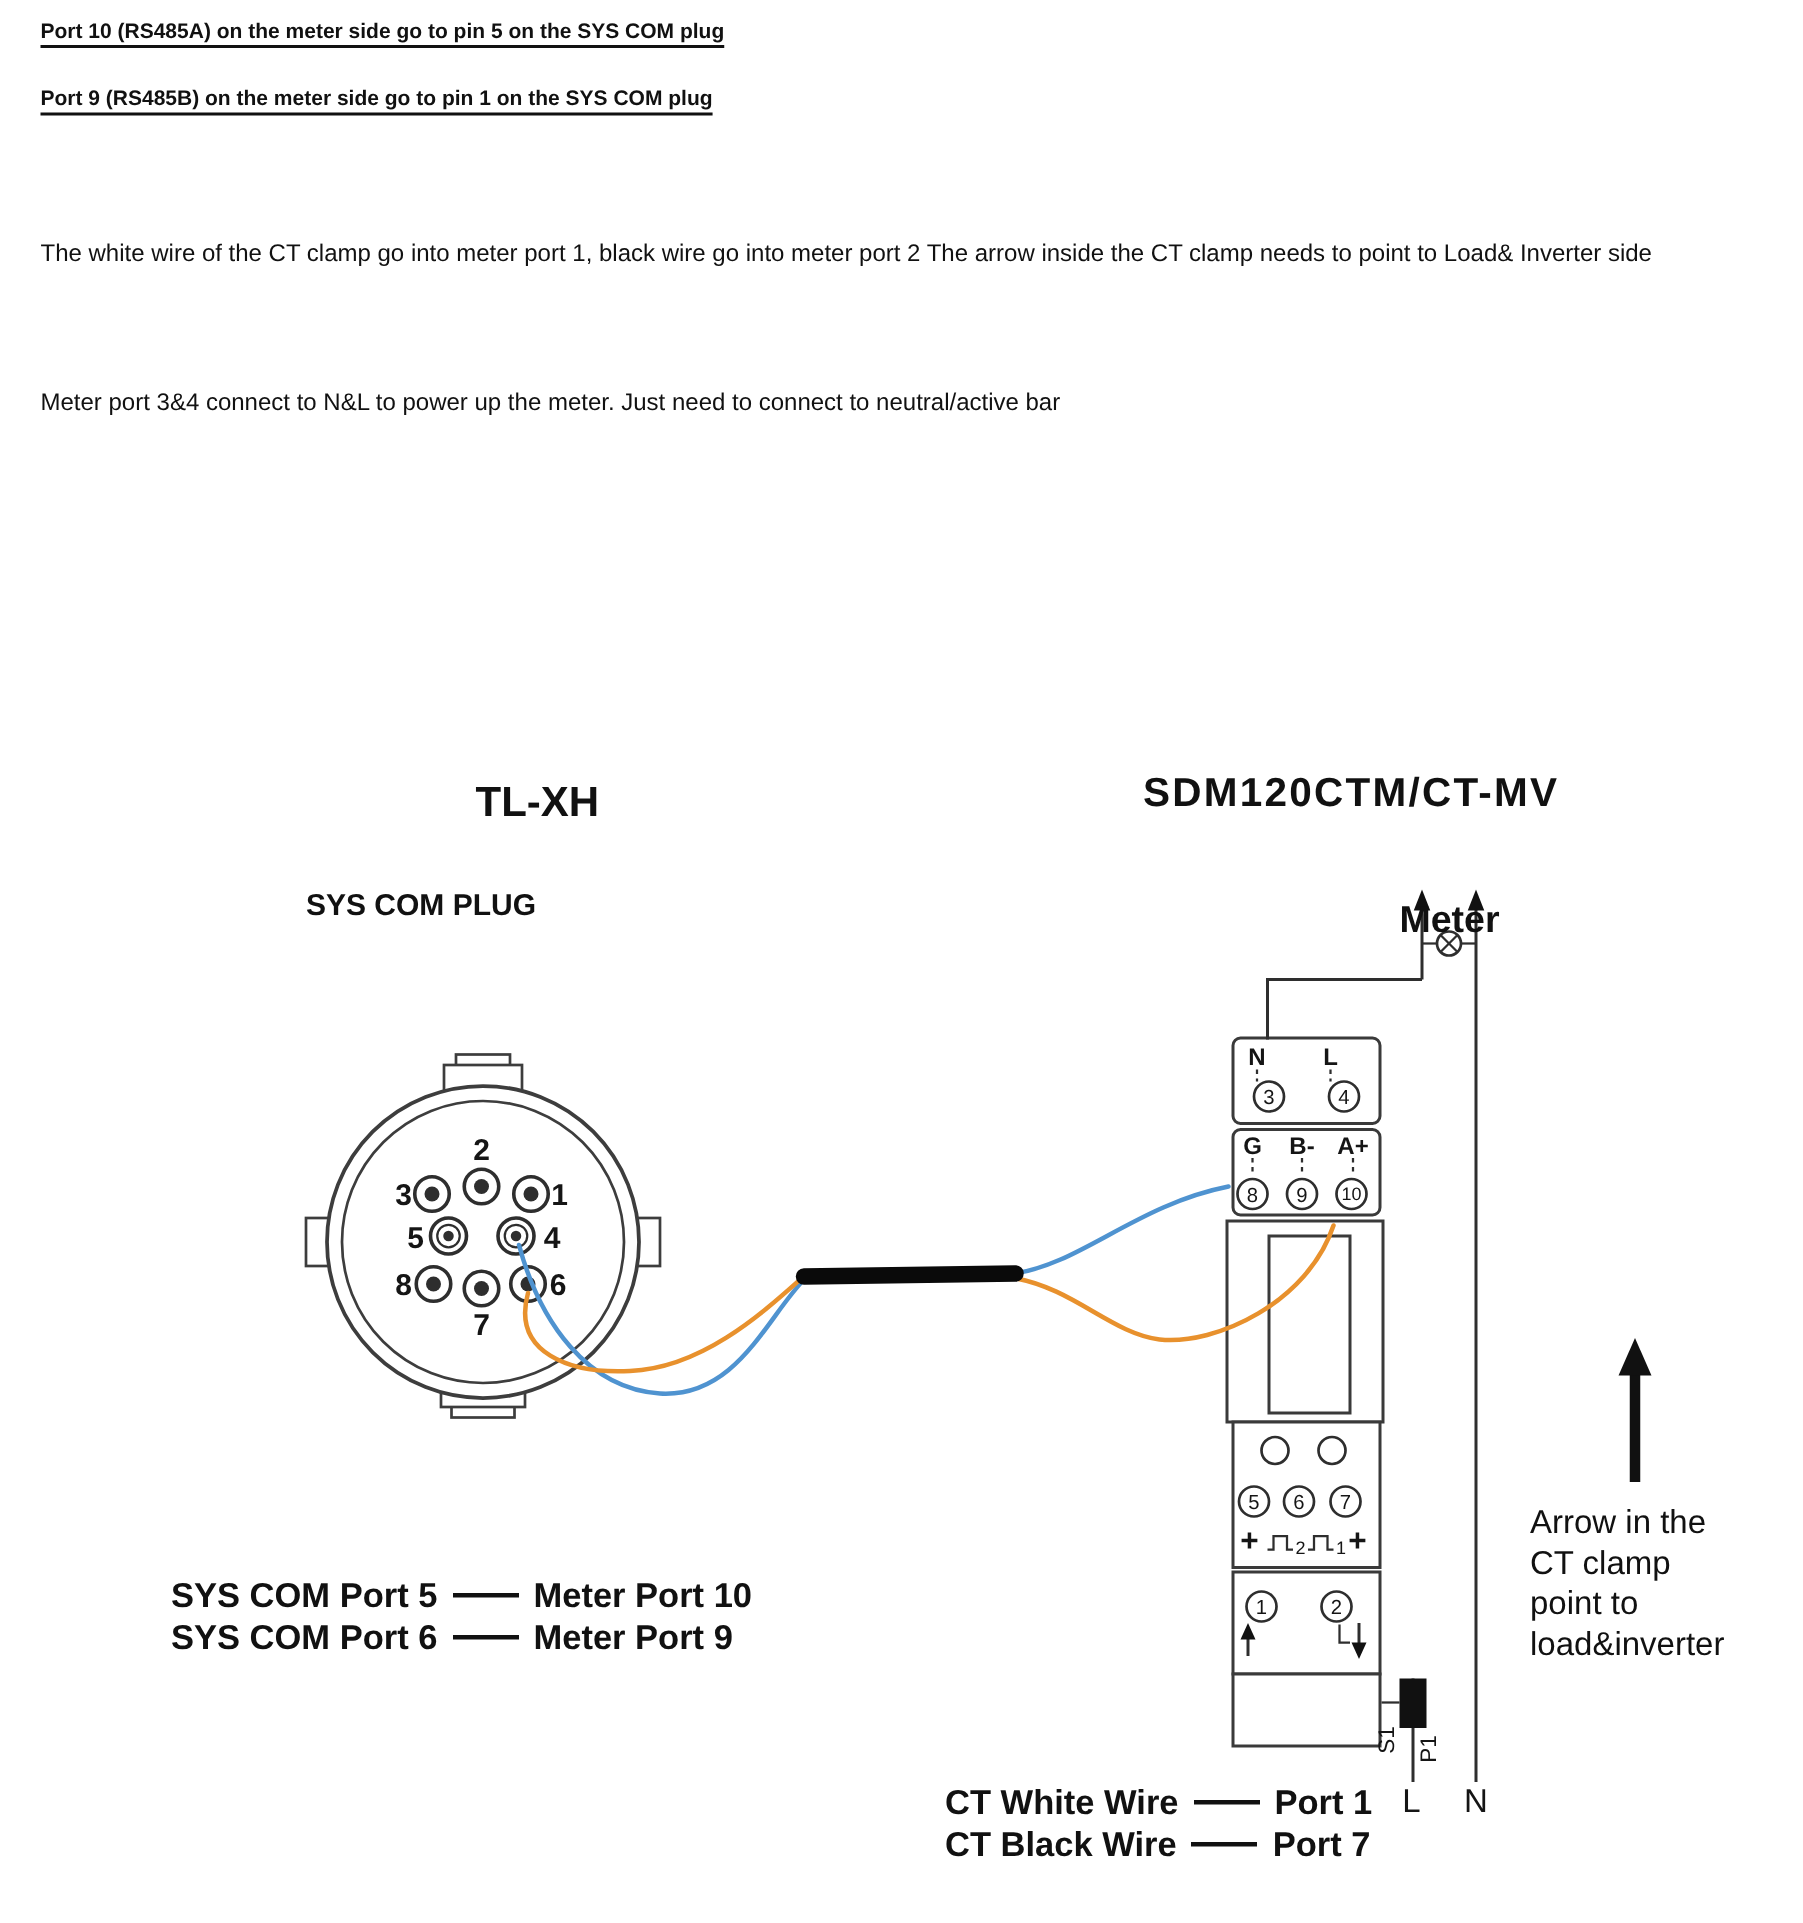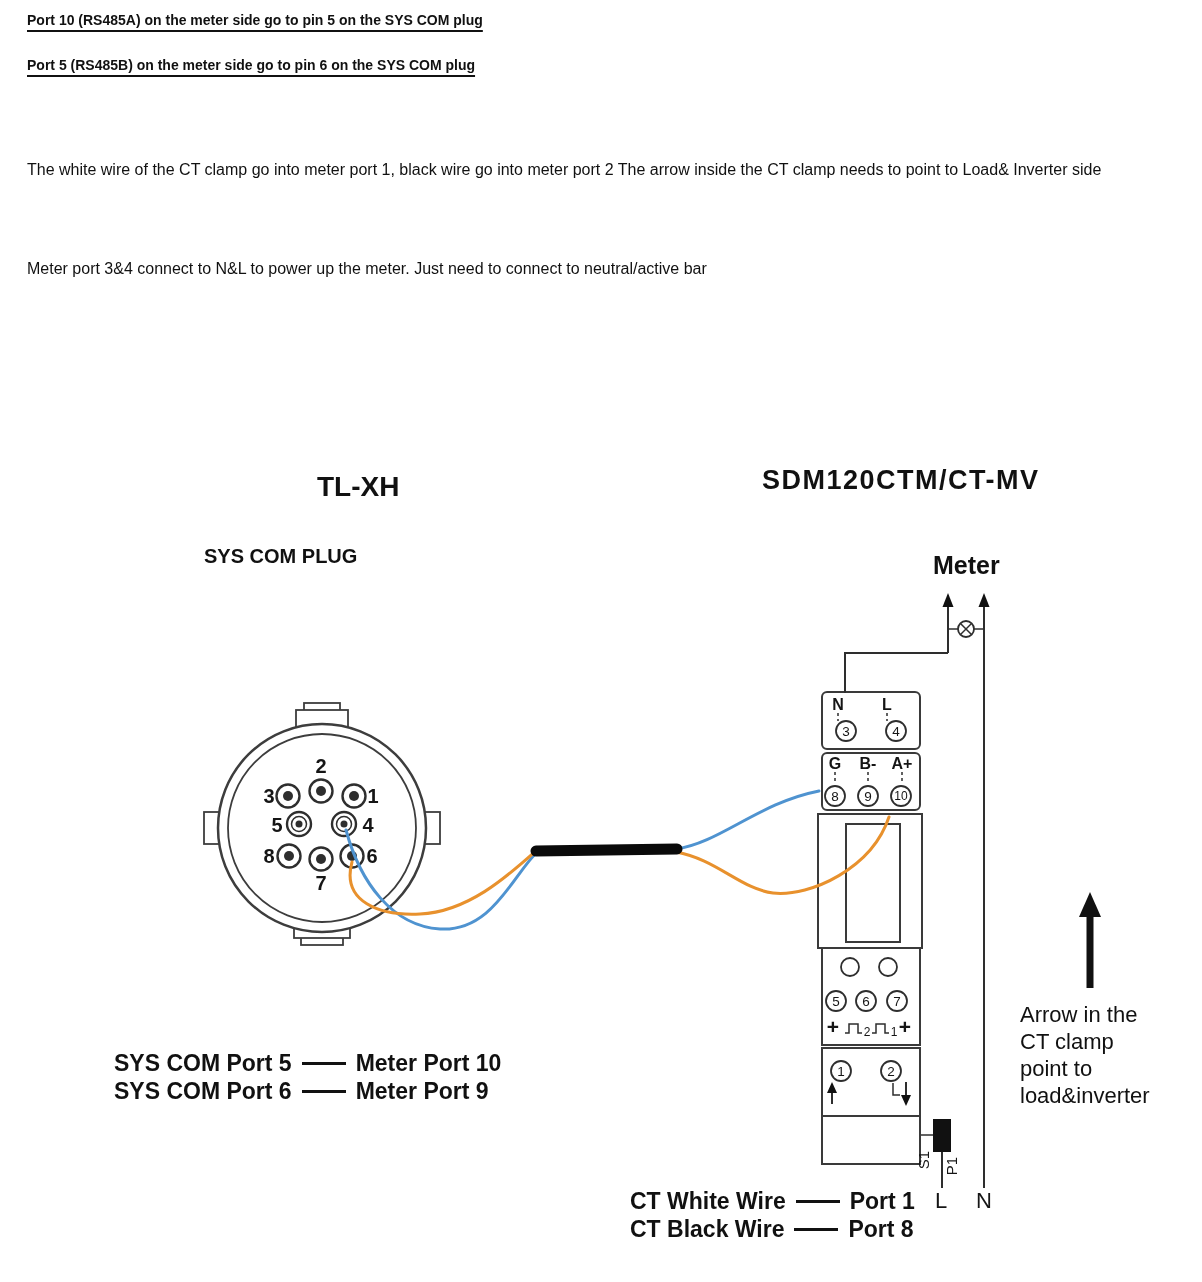--- a/index.html
+++ b/index.html
@@ -1,21 +1,21 @@
 <!DOCTYPE html>
 <html><head>
 <meta charset="utf-8">
 <style>
   * { margin:0; padding:0; box-sizing:border-box; }
   html,body { width:1202px; height:1282px; background:#ffffff; }
   body { font-family:"Liberation Sans", sans-serif; color:#111; position:relative; overflow:hidden; }
   .h-underline { position:absolute; left:27px; font-size:14px; font-weight:bold;
                  text-decoration:underline; text-decoration-thickness:2px; text-underline-offset:5px; }
   .para { position:absolute; left:27px; width:1158px; font-size:16px; line-height:30px; }
-  .title { position:absolute; font-weight:bold; }
+  .title { position:absolute; font-weight:bold;margin-top:48px; }
   .legend-row { position:absolute; display:flex; align-items:center; gap:10px; font-size:23px; font-weight:bold; white-space:nowrap; }
   .legend-row .dash { display:inline-block; width:44px; height:0; border-top:3px solid #111; }
   .note { position:absolute; font-size:22px; font-weight:normal; line-height:27px; }
   #diagram-svg { position:absolute; left:0; top:0; }
 
   
   .outline { fill:#ffffff; stroke:#3d3d3d; stroke-width:2.5; }
   .thin    { stroke-width:1.8; }
   .pin-outer { fill:#ffffff; stroke:#2e2e2e; stroke-width:2.4; }
   .pin-ring  { fill:none; stroke:#2e2e2e; stroke-width:1.5; }
@@ -183,21 +183,21 @@
   <g>
     <line x1="1090" y1="988" x2="1090" y2="916" stroke="#111" stroke-width="7"></line>
     <polygon class="arrow-fill" points="1090,892 1079,917 1101,917"></polygon>
   </g>
 
   <text class="t-ln" x="941" y="1208">L</text>
   <text class="t-ln" x="984" y="1208">N</text>
 </svg>
 
 <div class="h-underline" style="top:12px">Port 10 (RS485A) on the meter side go to pin 5 on the SYS COM plug</div>
-<div class="h-underline" style="top:57px">Port 5 (RS485B) on the meter side go to pin 6 on the SYS COM plug</div>
+<div class="h-underline" style="top:57px">Port 9 (RS485B) on the meter side go to pin 1 on the SYS COM plug</div>
 <div class="para" style="top:155px">The white wire of the CT clamp go into meter port 1, black wire go into meter port 2 The arrow inside the CT clamp needs to point to Load&amp; Inverter side</div>
 <div class="para" style="top:254px">Meter port 3&amp;4 connect to N&amp;L to power up the meter. Just need to connect to neutral/active bar</div>
 
 <div class="title" style="left:317px;top:471px;font-size:28px">TL-XH</div>
 <div class="title" style="left:762px;top:465px;font-size:27px;letter-spacing:1.5px">SDM120CTM/CT-MV</div>
 <div class="title" style="left:204px;top:545px;font-size:20px">SYS COM PLUG</div>
 <div class="title" style="left:933px;top:551px;font-size:25px">Meter</div>
 
 <div class="legend-row" style="left:114px;top:1050px">
   <span>SYS COM Port 5</span>
@@ -218,14 +218,14 @@
 </div>
 
 <div class="legend-row" style="left:630px;top:1188px">
   <span>CT White Wire</span>
   <span class="dash"></span>
   <span>Port 1</span>
 </div>
 <div class="legend-row" style="left:630px;top:1216px">
   <span>CT Black Wire</span>
   <span class="dash"></span>
-  <span>Port 8</span>
+  <span>Port 7</span>
 </div>
 
 </body></html>

